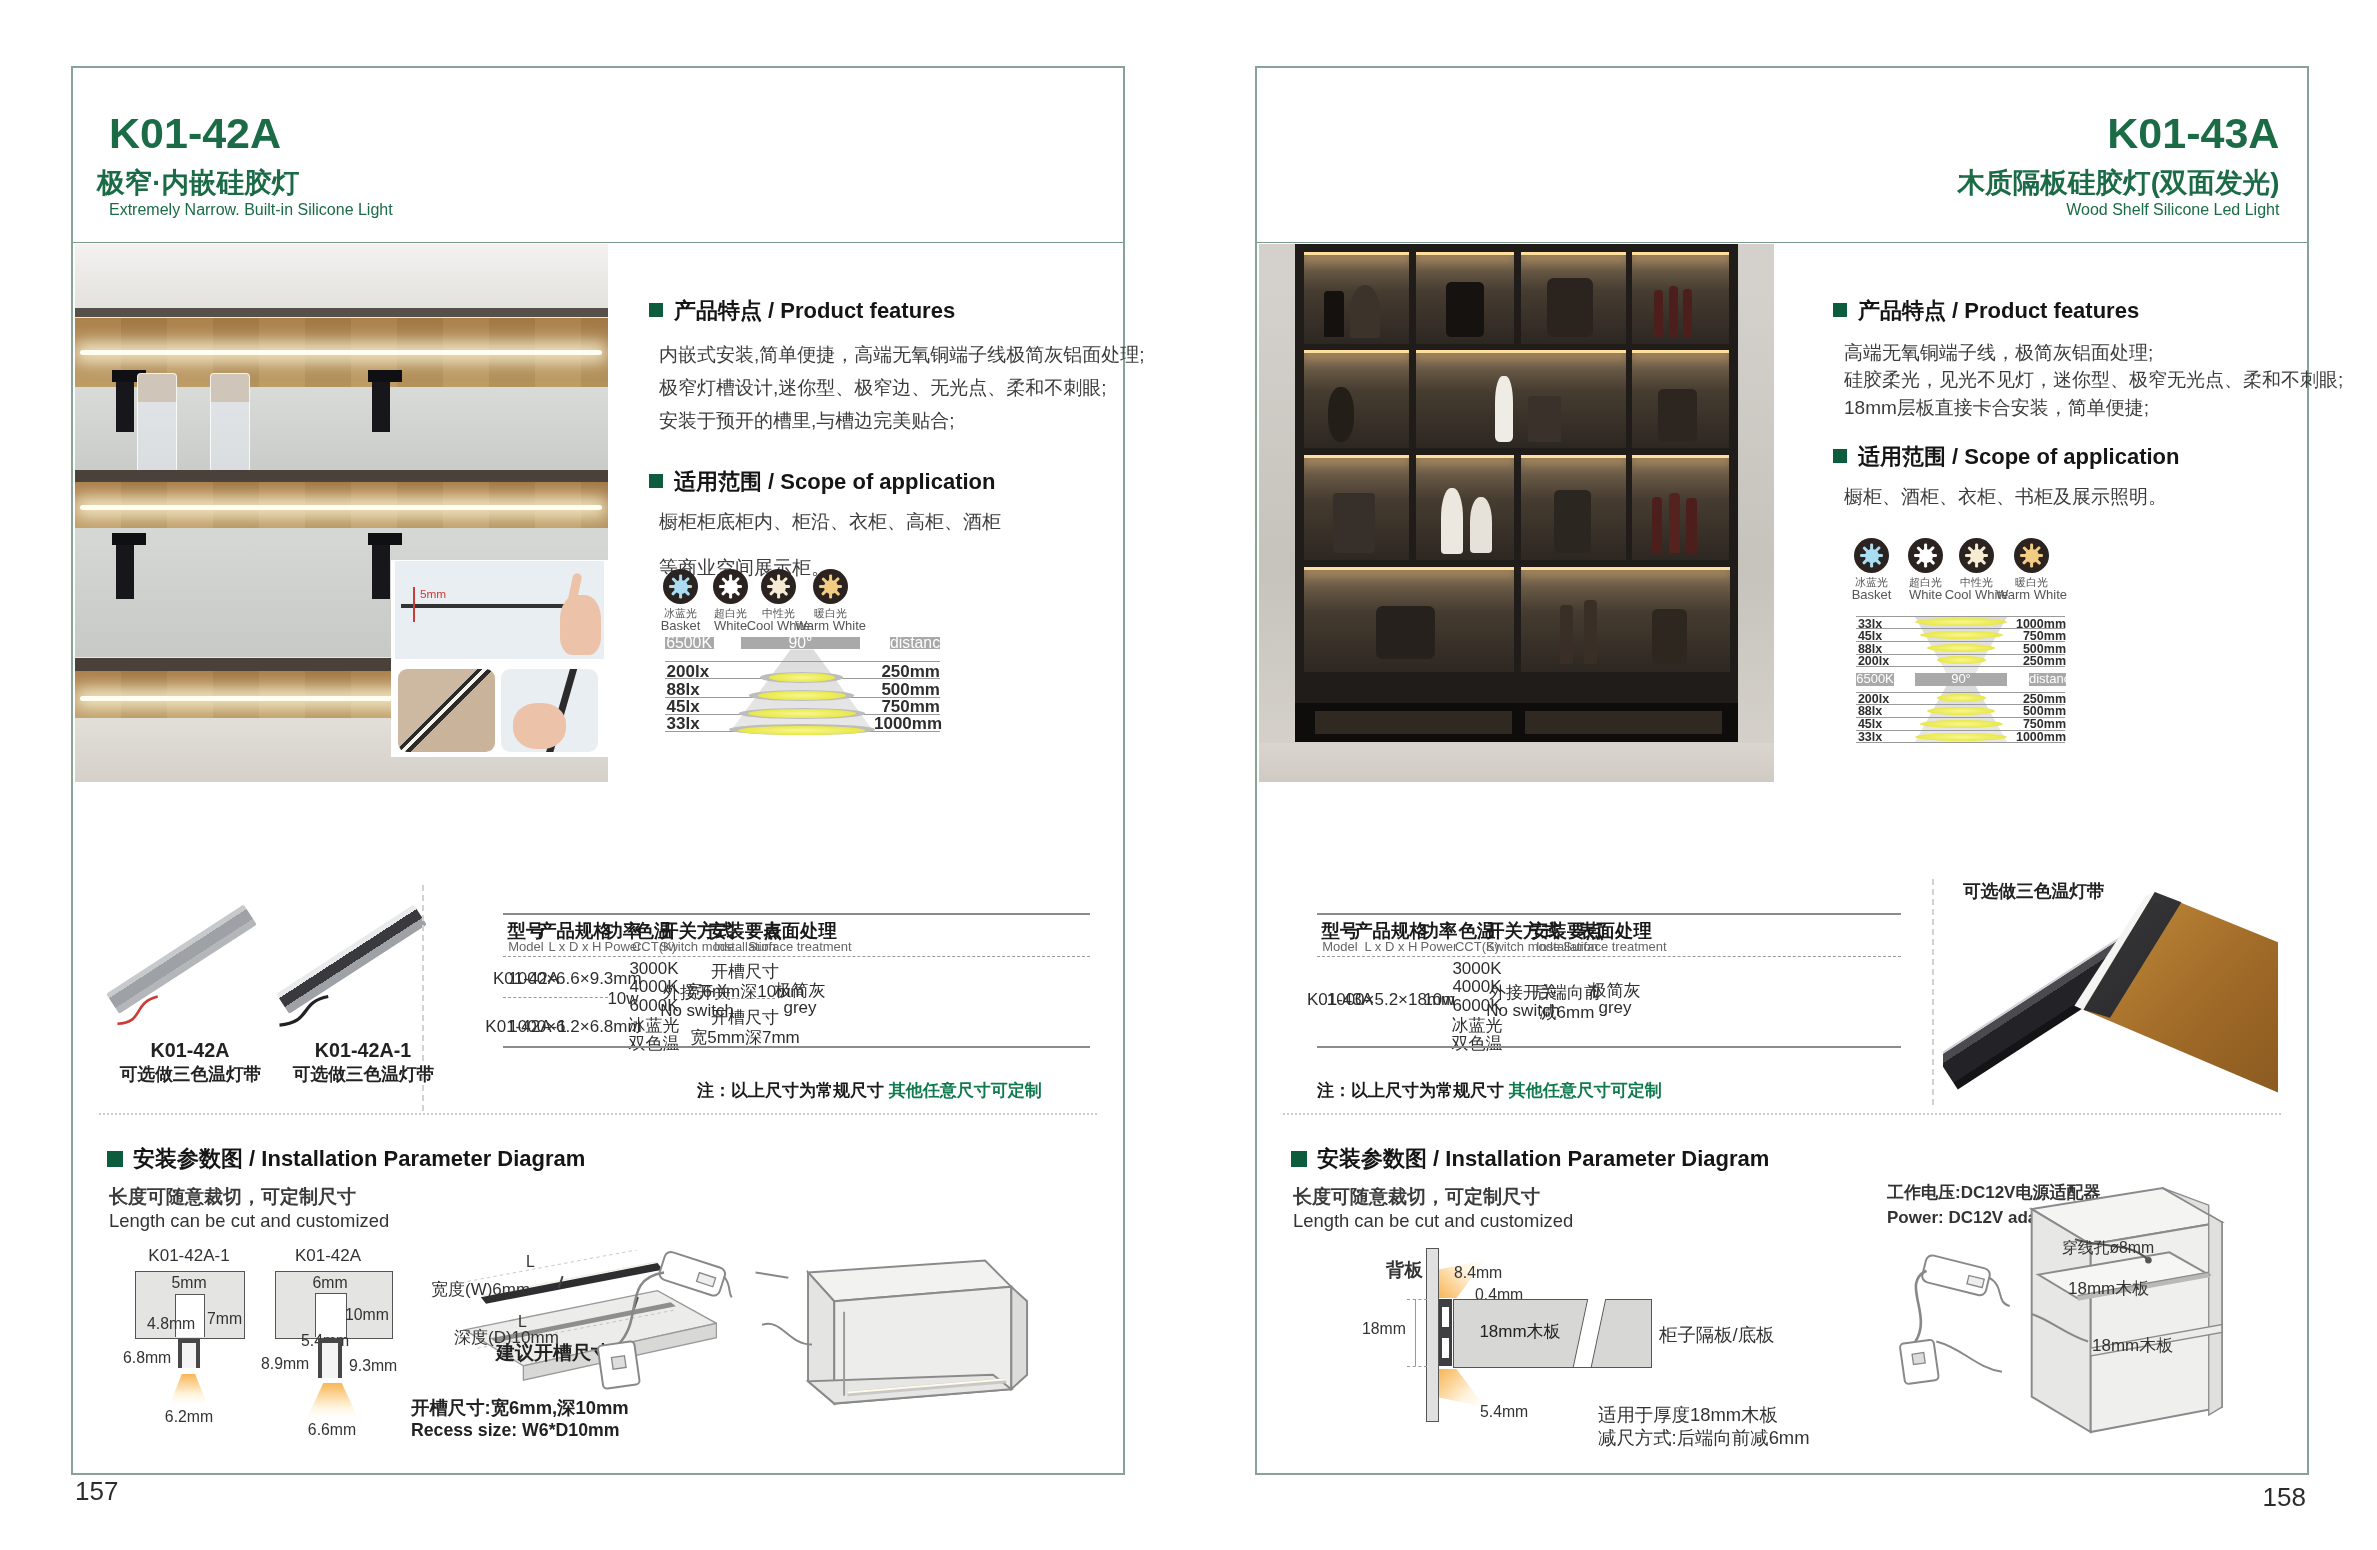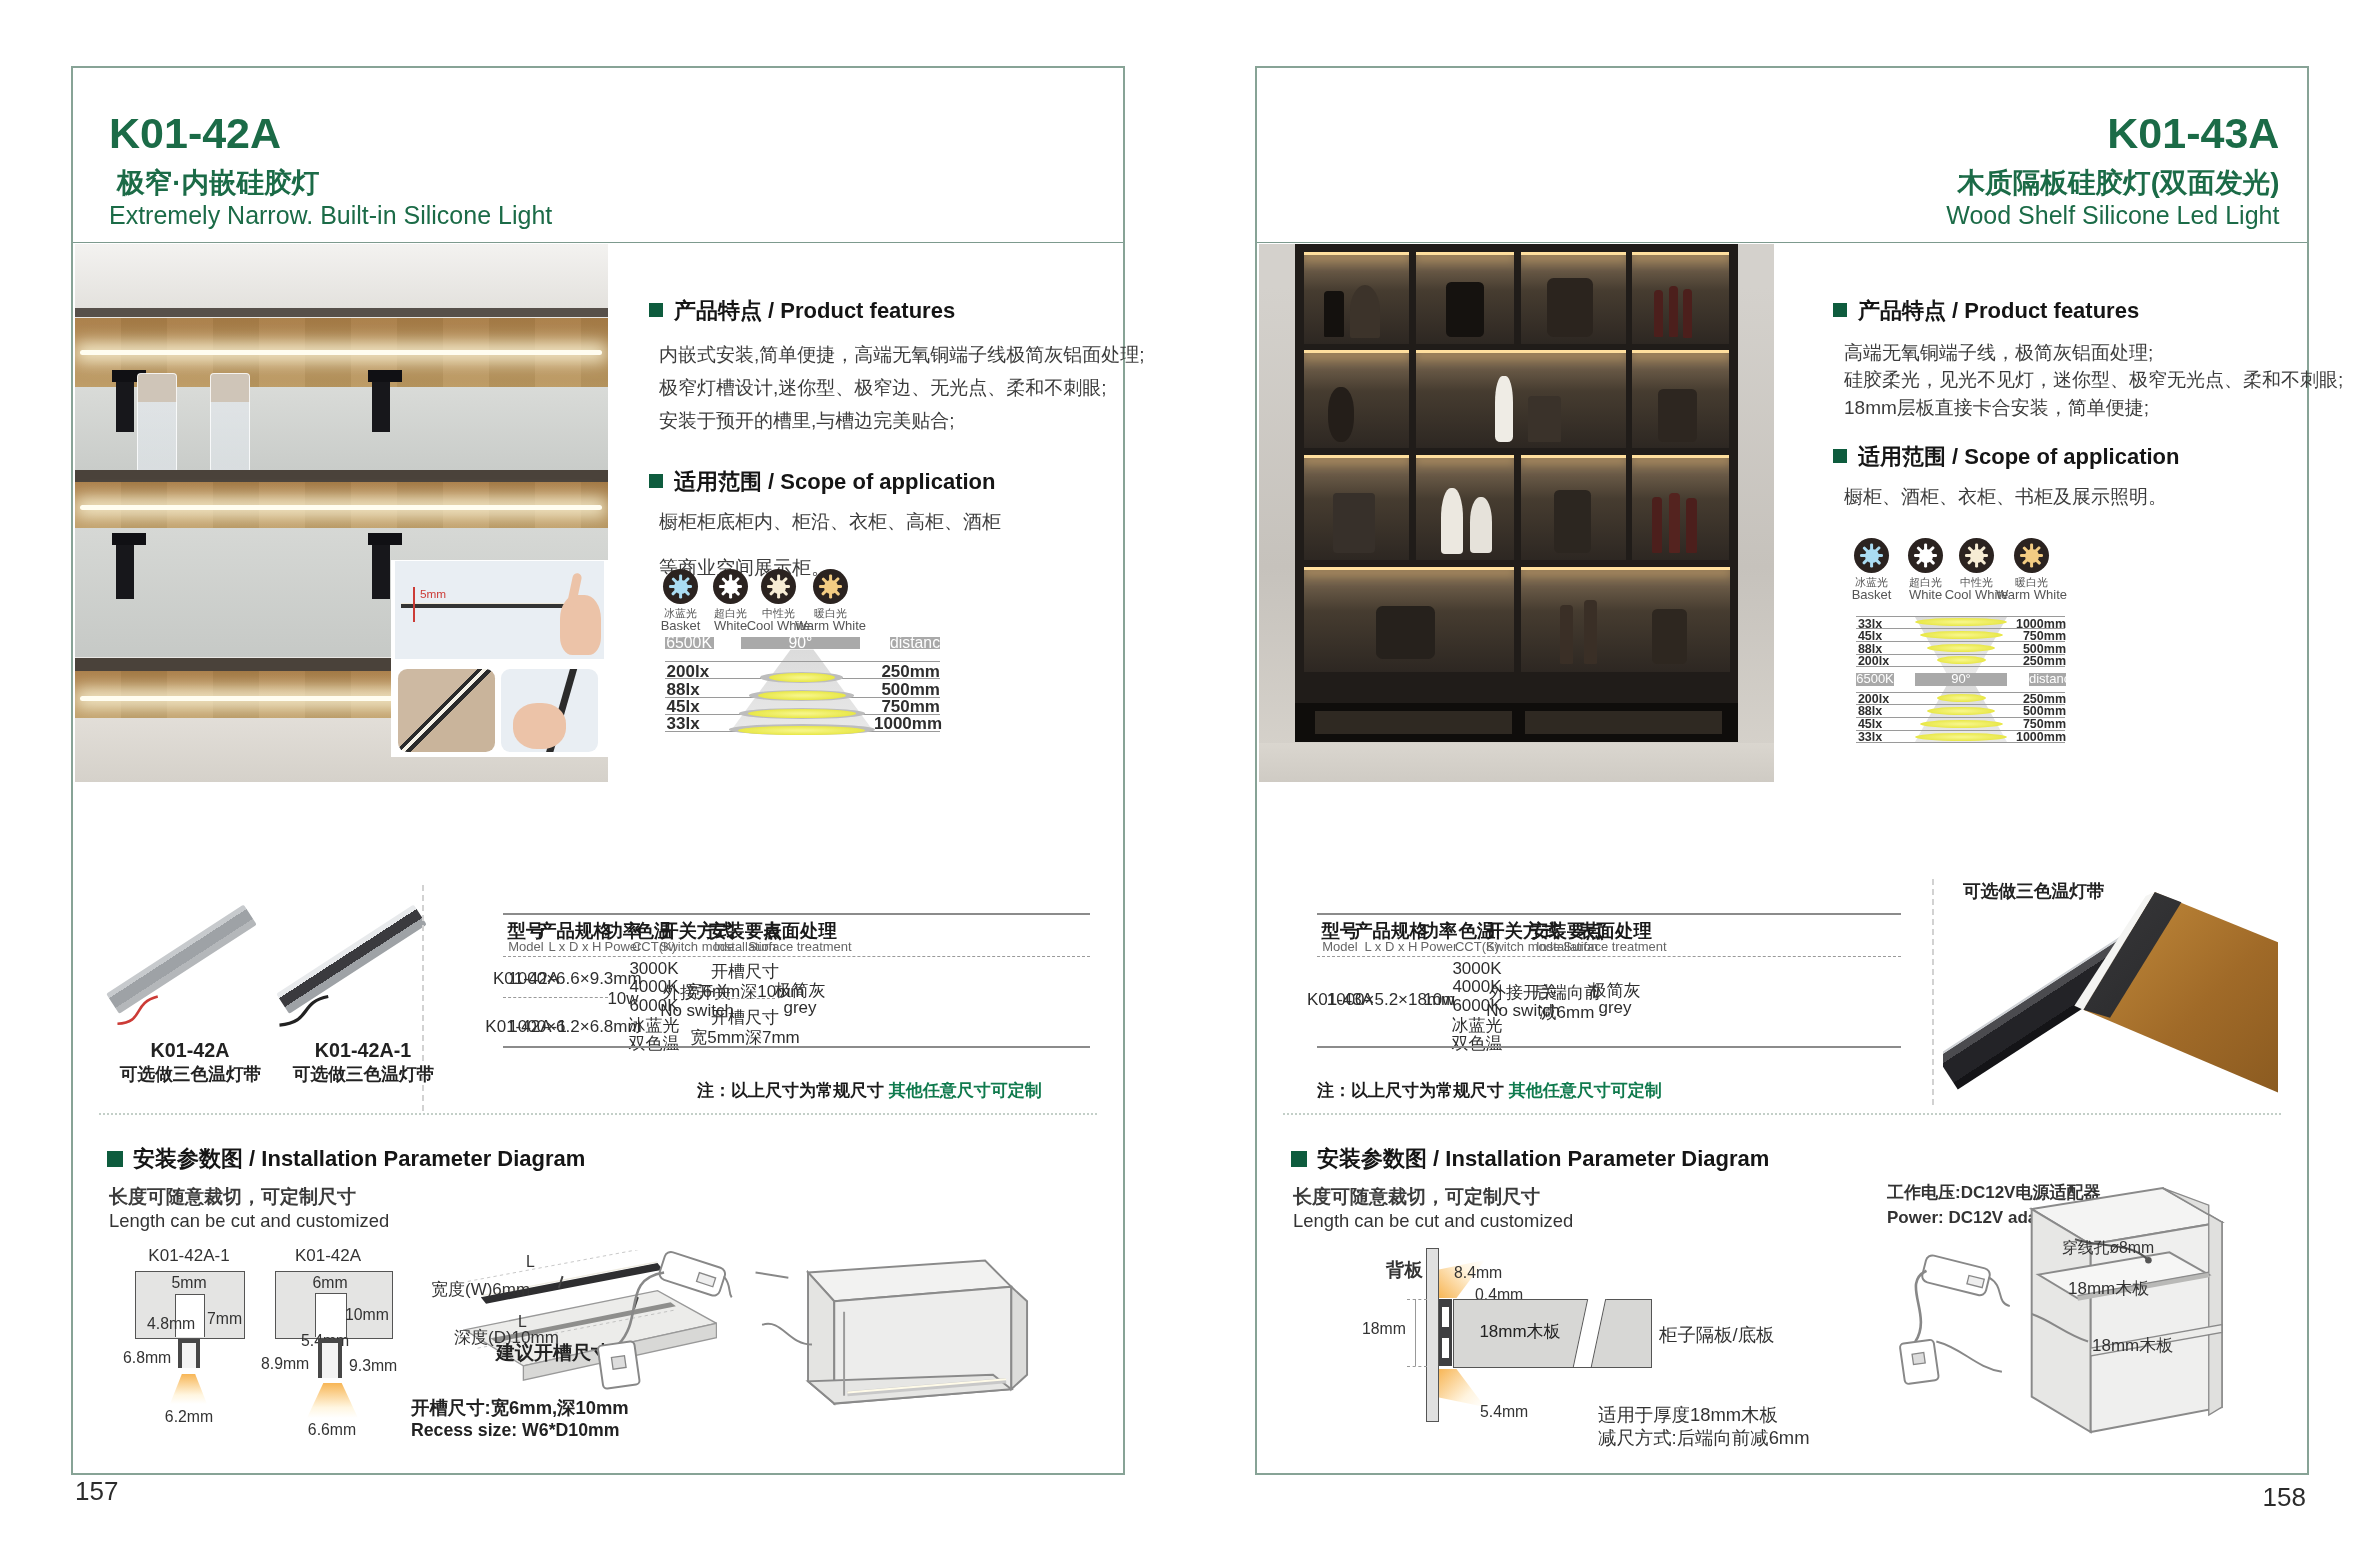--- a/index.html
+++ b/index.html
@@ -2,21 +2,21 @@
 <html style="font-size:10.5px"><head>
 <meta charset="utf-8">
 <style>
   html,body{margin:0;padding:0;background:#fff;}
   #canvas{position:relative;width:2377px;height:1550px;background:#fff;
     font-family:"Liberation Sans","DejaVu Sans",sans-serif;color:#333;overflow:hidden;}
   .abs{position:absolute;}
   .page{position:absolute;width:1050px;height:1405px;border:2px solid #87a396;background:#fff;}
   .model{font-size:43px;font-weight:bold;color:#1b6b47;}
   .tcn{font-size:27.6px;font-weight:bold;color:#1b6b47;}
-  .ten{font-size:25px;color:#1b6b47;}
+  .ten{font-size:16px;color:#1b6b47;}
   .hdrline{position:absolute;left:0;right:0;border-top:1.3px solid #7d9a8e;}
   .sec{font-size:22px;font-weight:bold;color:#151515;white-space:nowrap;}
   .bullet{position:absolute;width:14.4px;height:14.4px;background:#0e5c3e;}
   .ftline{font-size:19px;color:#3c3c3c;white-space:nowrap;}
   .cicon{position:absolute;width:79px;text-align:center;}
   .sun{position:relative;width:35px;height:35px;border-radius:50%;background:#2b2320;margin:0 auto;}
   .ray{position:absolute;left:5.9px;top:16.4px;width:23.6px;height:2.6px;border-radius:1.3px;}
   .core{position:absolute;left:10.5px;top:10.5px;width:14.4px;height:14.4px;border-radius:50%;}
   .ilab{font-size:11px;color:#555;line-height:13px;margin-top:2.6px;white-space:nowrap;}
   .ilab2{font-size:13px;color:#555;line-height:11.8px;white-space:nowrap;}
@@ -59,21 +59,21 @@
   svg{display:block;}
 </style>
 </head>
 <body>
 
 <div id="canvas">
 
   <div class="page" style="left:71px;top:66px;">
 
     <div class="abs model" style="left:36px;top:41px;">K01-42A</div>
-    <div class="abs tcn" style="left:44px;top:96px;">极窄·内嵌硅胶灯</div>
+    <div class="abs tcn" style="left:24px;top:96px;">极窄·内嵌硅胶灯</div>
     <div class="abs ten" style="left:36px;top:133px;">Extremely Narrow. Built-in Silicone Light</div>
     <div class="hdrline" style="top:174px;"></div>
 
     <div class="abs" style="left:2px;top:176px;width:533px;height:538px;background:#e9e7e4;overflow:hidden;">
       <div class="abs" style="left:0;top:0;width:533px;height:66px;background:linear-gradient(180deg,#f3f2f0,#e3e1dd);"></div>
       <div class="abs" style="left:0;top:64px;width:533px;height:9.2px;background:#57504a;"></div>
       <div class="abs wood" style="left:0;top:74px;width:533px;height:70px;"></div>
       <div class="led" style="left:5.3px;top:106px;width:522px;"></div>
       <div class="abs" style="left:0;top:143px;width:533px;height:83px;background:linear-gradient(180deg,#d9dbd8,#c9ccc9);"></div>
       <div class="bk" style="left:41px;top:126px;height:62px;"></div>

